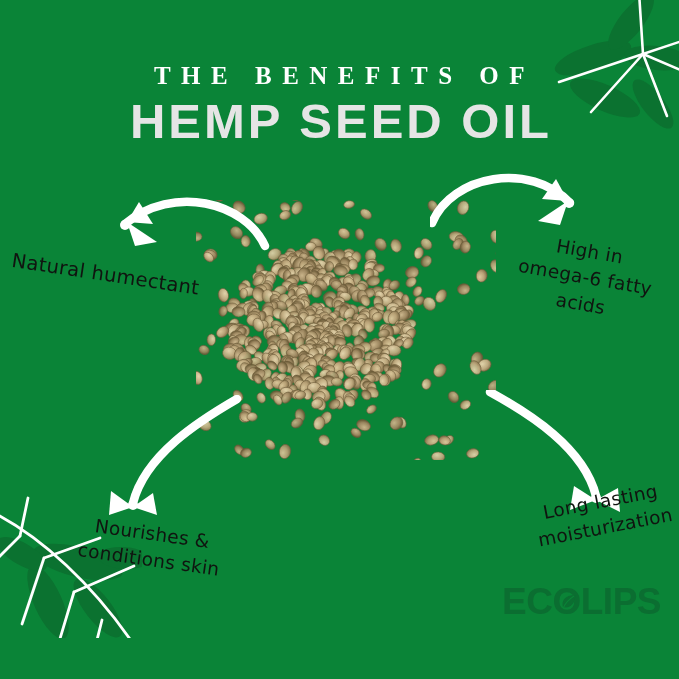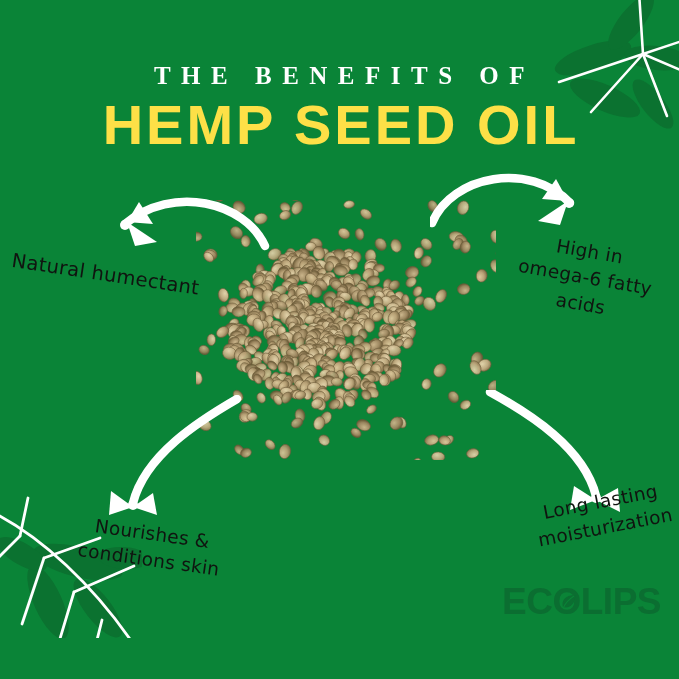--- a/index.html
+++ b/index.html
@@ -25,23 +25,23 @@
     font-size:25px;
     letter-spacing:10.5px;
     color:#ffffff;
     text-indent:10px;
   }
   #headline{
     position:absolute;top:96px;left:0;width:679px;
     text-align:center;
     font-family:"Liberation Sans", sans-serif;
     font-weight:700;
-    font-size:56px;
+    font-size:49px;
     letter-spacing:3px;
-    color:#fde047;
+    color:#e5e5e5;
     text-indent:3px;
     line-height:1.05;
   }
 
   
   #seed-pile{
     position:absolute;
     left:196px;top:200px;
     width:300px;height:260px;
     pointer-events:none;

